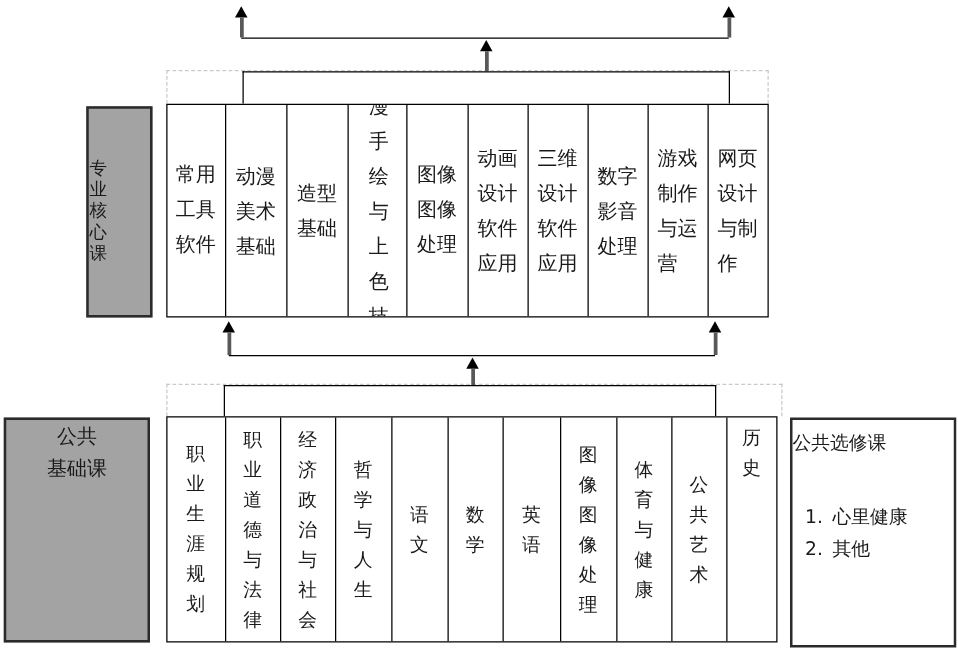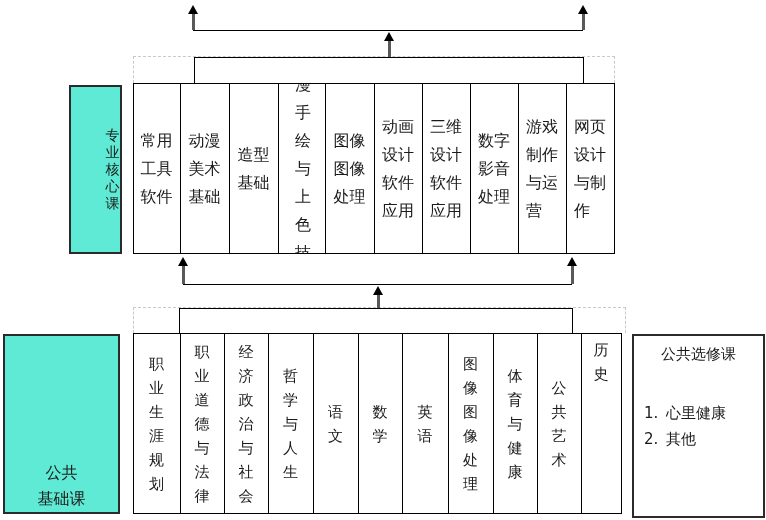--- a/index.html
+++ b/index.html
@@ -59,34 +59,34 @@
   .cell:first-child{border-left:none;font-family:Liberation Serif, serif;}
   .cell .txt{display:block;word-break:break-all;text-align:left;}
   .row-top .txt{width:33px;font-size:16px;line-height:28px;}
   .row-bottom .txt{width:16px;font-size:15px;line-height:24px;}
   .cell.align-top{align-items:flex-start;padding-top:4px;}
   
   .label-box{
     position:absolute;
     border:2px solid #2b2b2b;
     box-sizing:border-box;
-    background:#5eead4;
-    display:flex;align-items:center;justify-content:flex-end;
+    background:#a3a3a3;
+    display:flex;align-items:center;justify-content:flex-start;
   }
   #core-label .txt{display:block;width:15px;word-break:break-all;font-size:14px;line-height:17px;text-align:center;}
   #basic-label{flex-direction:column;}
   #basic-label .ln{font-size:16px;line-height:26px;text-align:center;}
   
   #electives{
     position:absolute;
     border:2px solid #2b2b2b;
     box-sizing:border-box;
     background:#fff;
   }
-  #electives .title{margin-top:9px;text-align:center;font-size:15px;}
+  #electives .title{margin-top:9px;text-align:left;font-size:15px;}
   #electives .list{margin-top:36px;padding-left:10px;}
   #electives .item{display:flex;font-size:15px;line-height:26px;}
   #electives .num{width:22px;flex:0 0 auto;}
 </style>
 </head>
 <body>
 
 <div id="canvas">
 
   <div class="dashed-rect" style="left:133px;top:56px;width:482px;height:27px;"></div>

